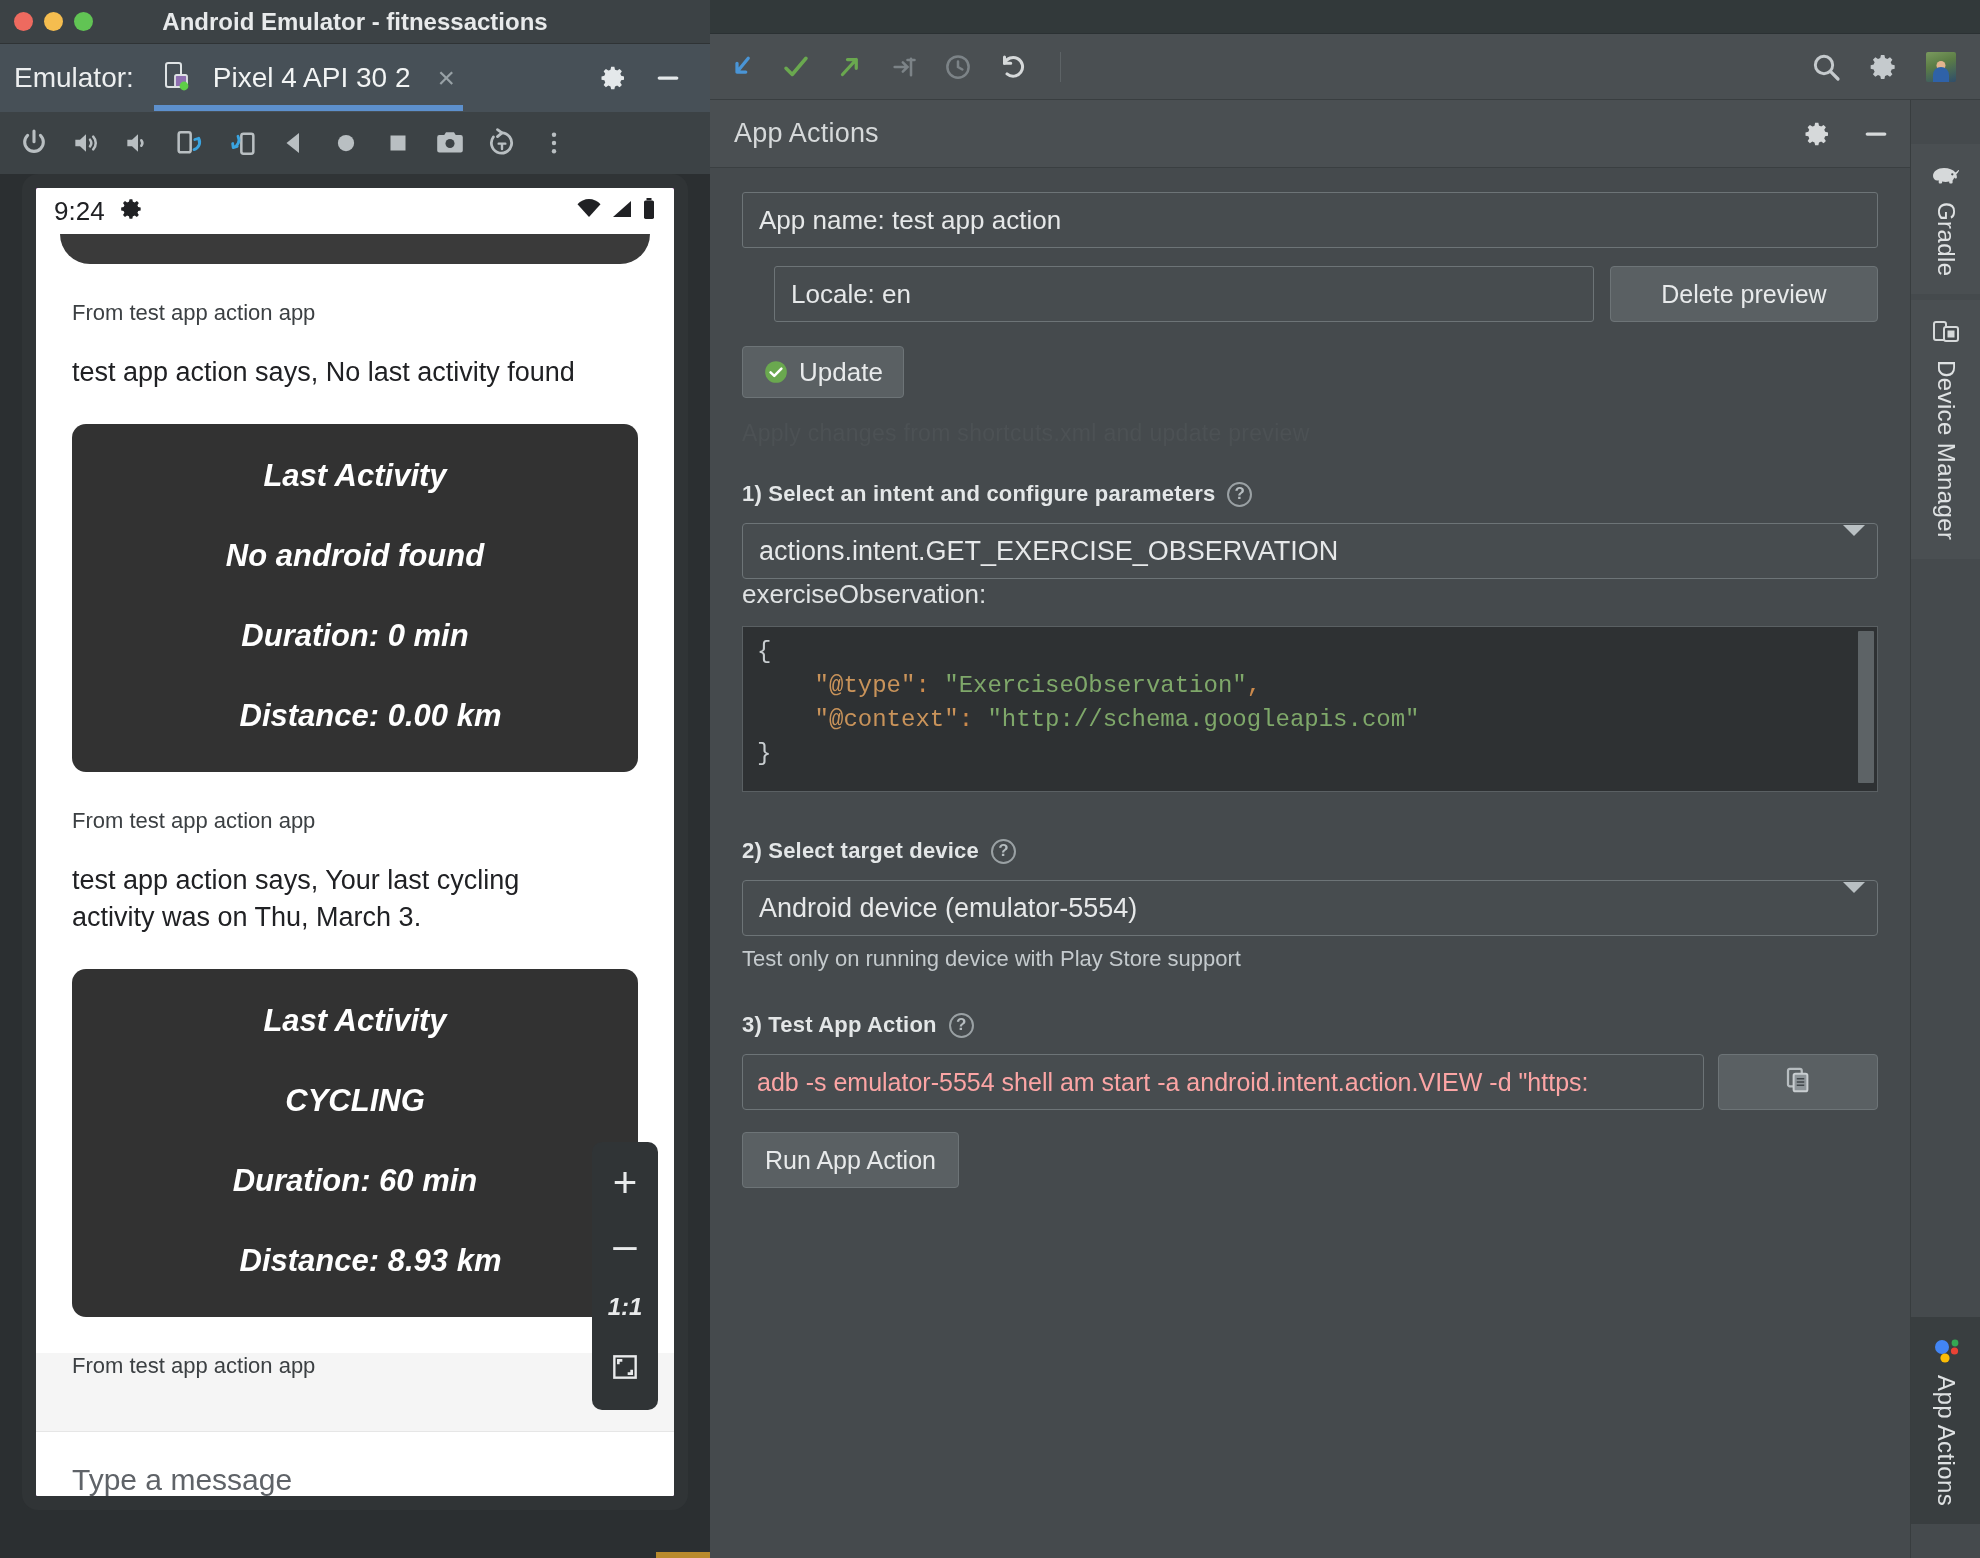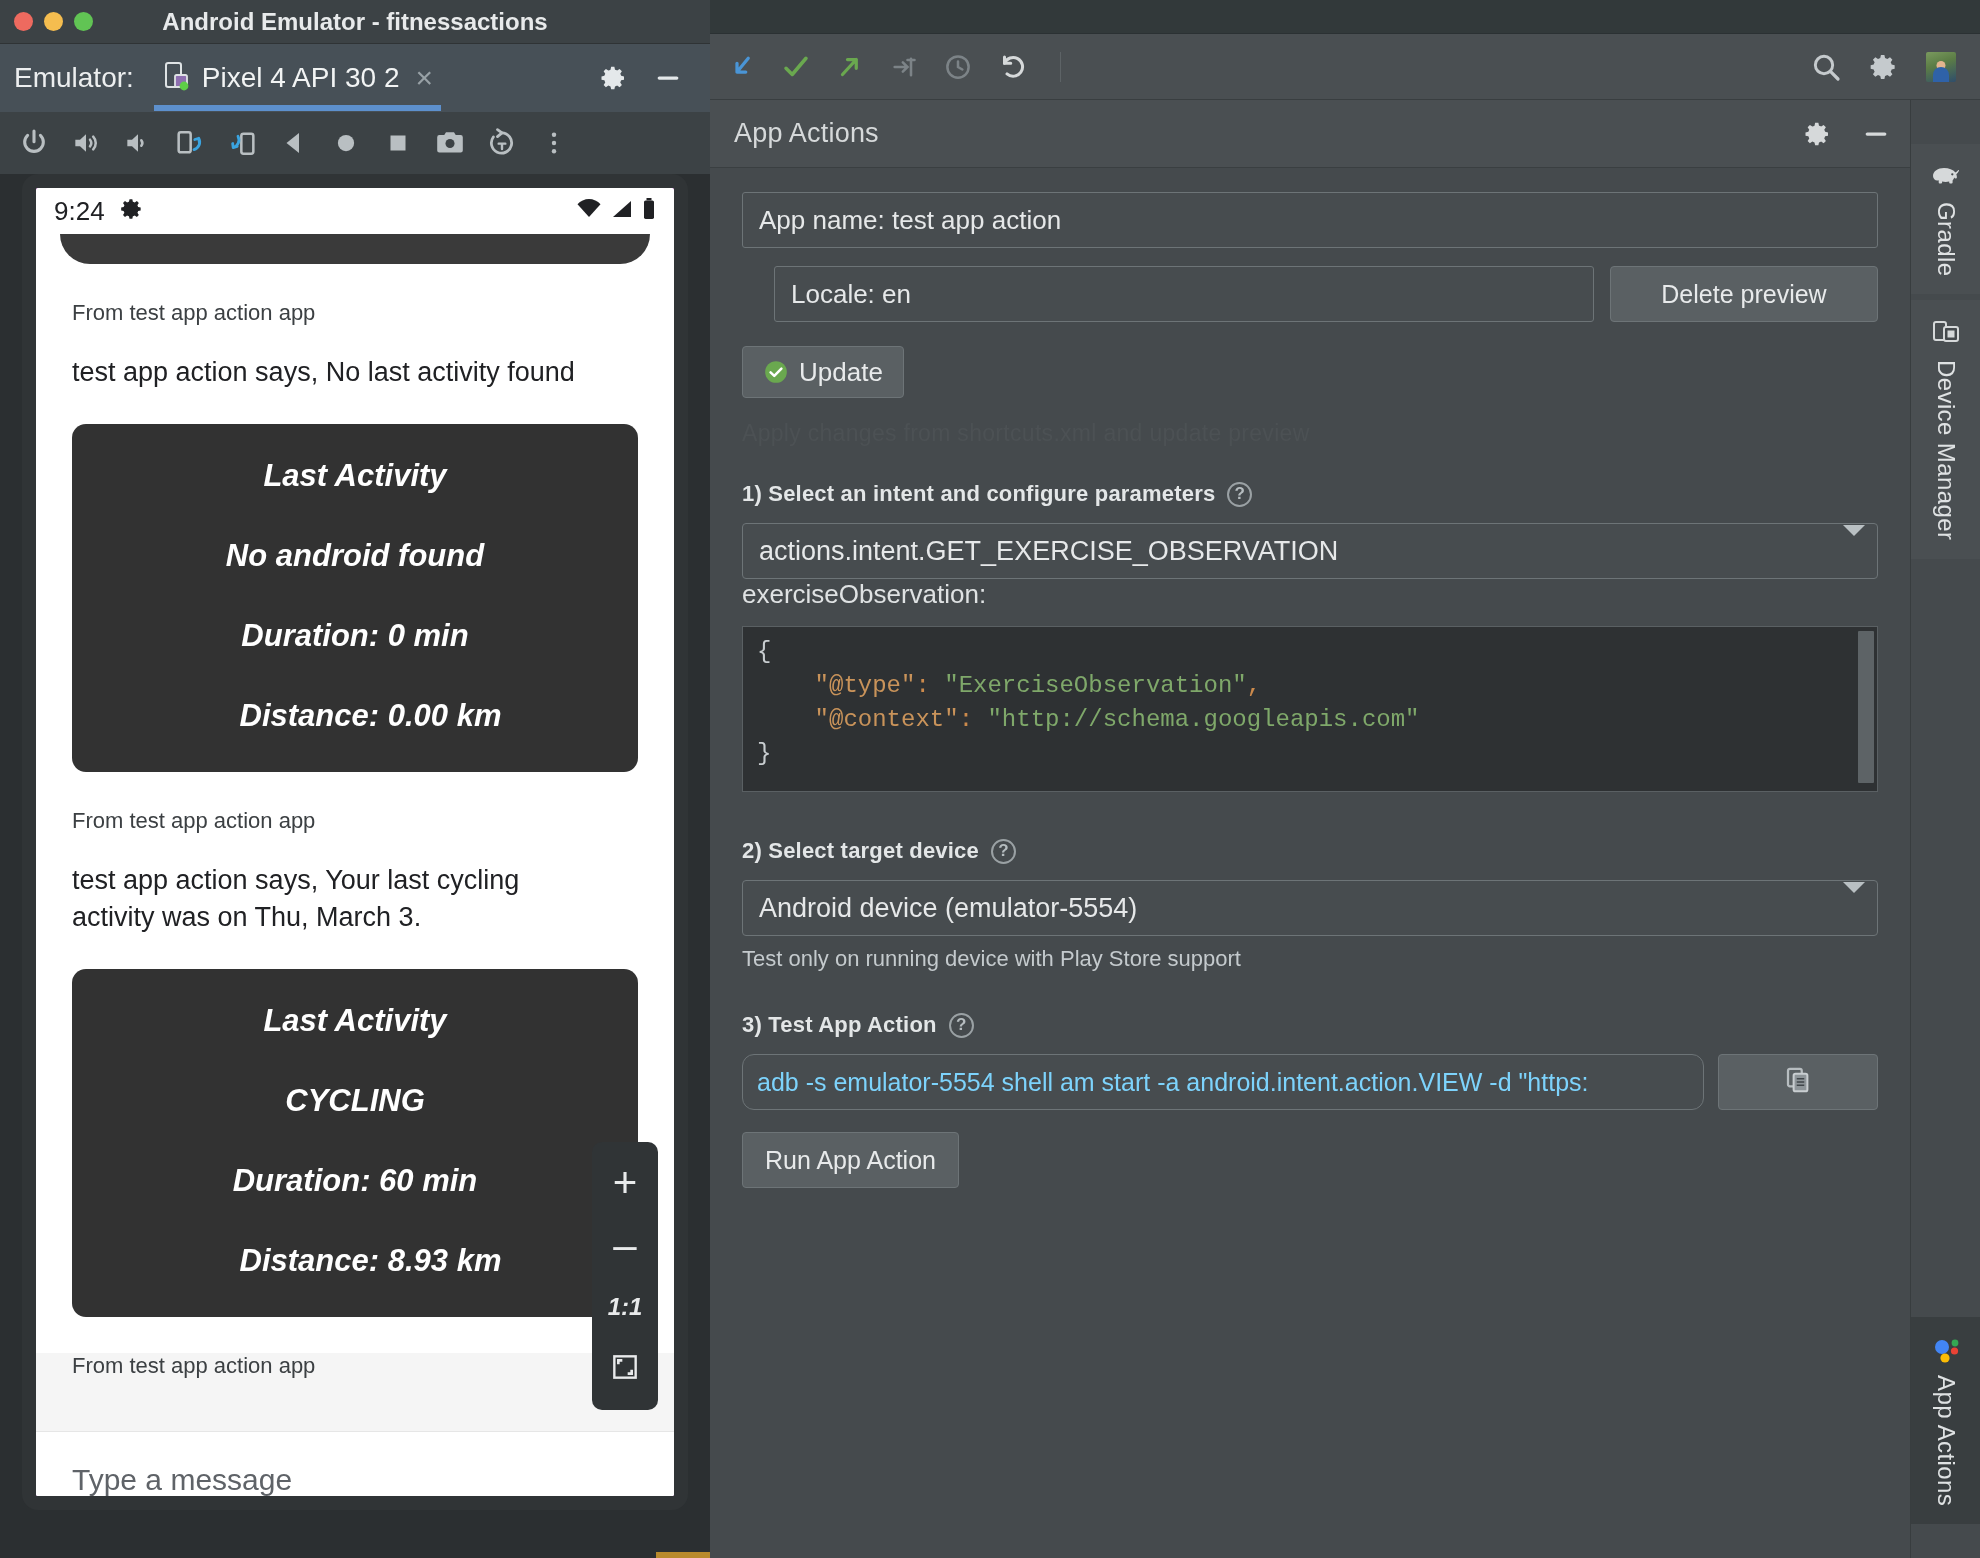--- a/index.html
+++ b/index.html
@@ -126,23 +126,23 @@
   }
   .ed-thumb {
     position: absolute; right: 3px; top: 4px; width: 16px; height: 152px;
     background: #5d6366; border-radius: 1px;
   }
 
   .subhint { margin-top: 10px; font-size: 22px; color: #c4cacd; }
 
   .cmd-row { margin-top: 16px; display: flex; gap: 14px; align-items: stretch; }
   .cmd-field {
-    flex: 1 1 auto; height: 56px; border: 1px solid #6d7477; border-radius: 12px;
+    flex: 1 1 auto; height: 56px; border: 1px solid #6d7477; border-radius: 4px;
     background: #474c4f; display: flex; align-items: center; padding: 0 14px;
-    color: #7dd3fc; font-size: 25px; overflow: hidden; white-space: nowrap;
+    color: #fca5a5; font-size: 25px; overflow: hidden; white-space: nowrap;
   }
   .copy-btn {
     width: 160px; background: #5a6063; border: 1px solid #6d7477; border-radius: 4px;
     display: flex; align-items: center; justify-content: center; cursor: pointer;
   }
 
   
   .right-rail {
     position: absolute; right: 0; top: 100px; bottom: 0; width: 70px;
     background: #454a4d; border-left: 1px solid #383d3f;
@@ -174,21 +174,21 @@
   .tl.r { background: #ee6a5f; } .tl.y { background: #f5bd4f; } .tl.g { background: #61c454; }
   .emu-title-text {
     width: 100%; text-align: center; font-size: 24px; font-weight: bold; color: #e8eaeb;
   }
   .emu-tabbar {
     height: 68px; background: #475057; display: flex; align-items: center;
     padding: 0 14px; gap: 14px; position: relative;
   }
   .emu-label { font-size: 28px; color: #eceeef; }
   .emu-tab {
-    display: flex; align-items: center; gap: 10px; padding: 0 14px;
+    display: flex; align-items: center; gap: 21px; padding: 0 14px;
     height: 66px; position: relative; cursor: pointer;
   }
   .emu-tab .tabname { font-size: 28px; color: #f2f4f4; }
   .emu-tab .tabclose { font-size: 30px; color: #98a1a6; margin-left: 6px; cursor: pointer; }
   .emu-tab .underline {
     position: absolute; left: 6px; right: 6px; bottom: 0; height: 6px; background: #5d90cd;
   }
   .emu-tab-right { margin-left: auto; display: flex; align-items: center; gap: 22px; padding-right: 12px; }
   .emu-ctrlbar {
     height: 62px; background: #3c4245; display: flex; align-items: center;

